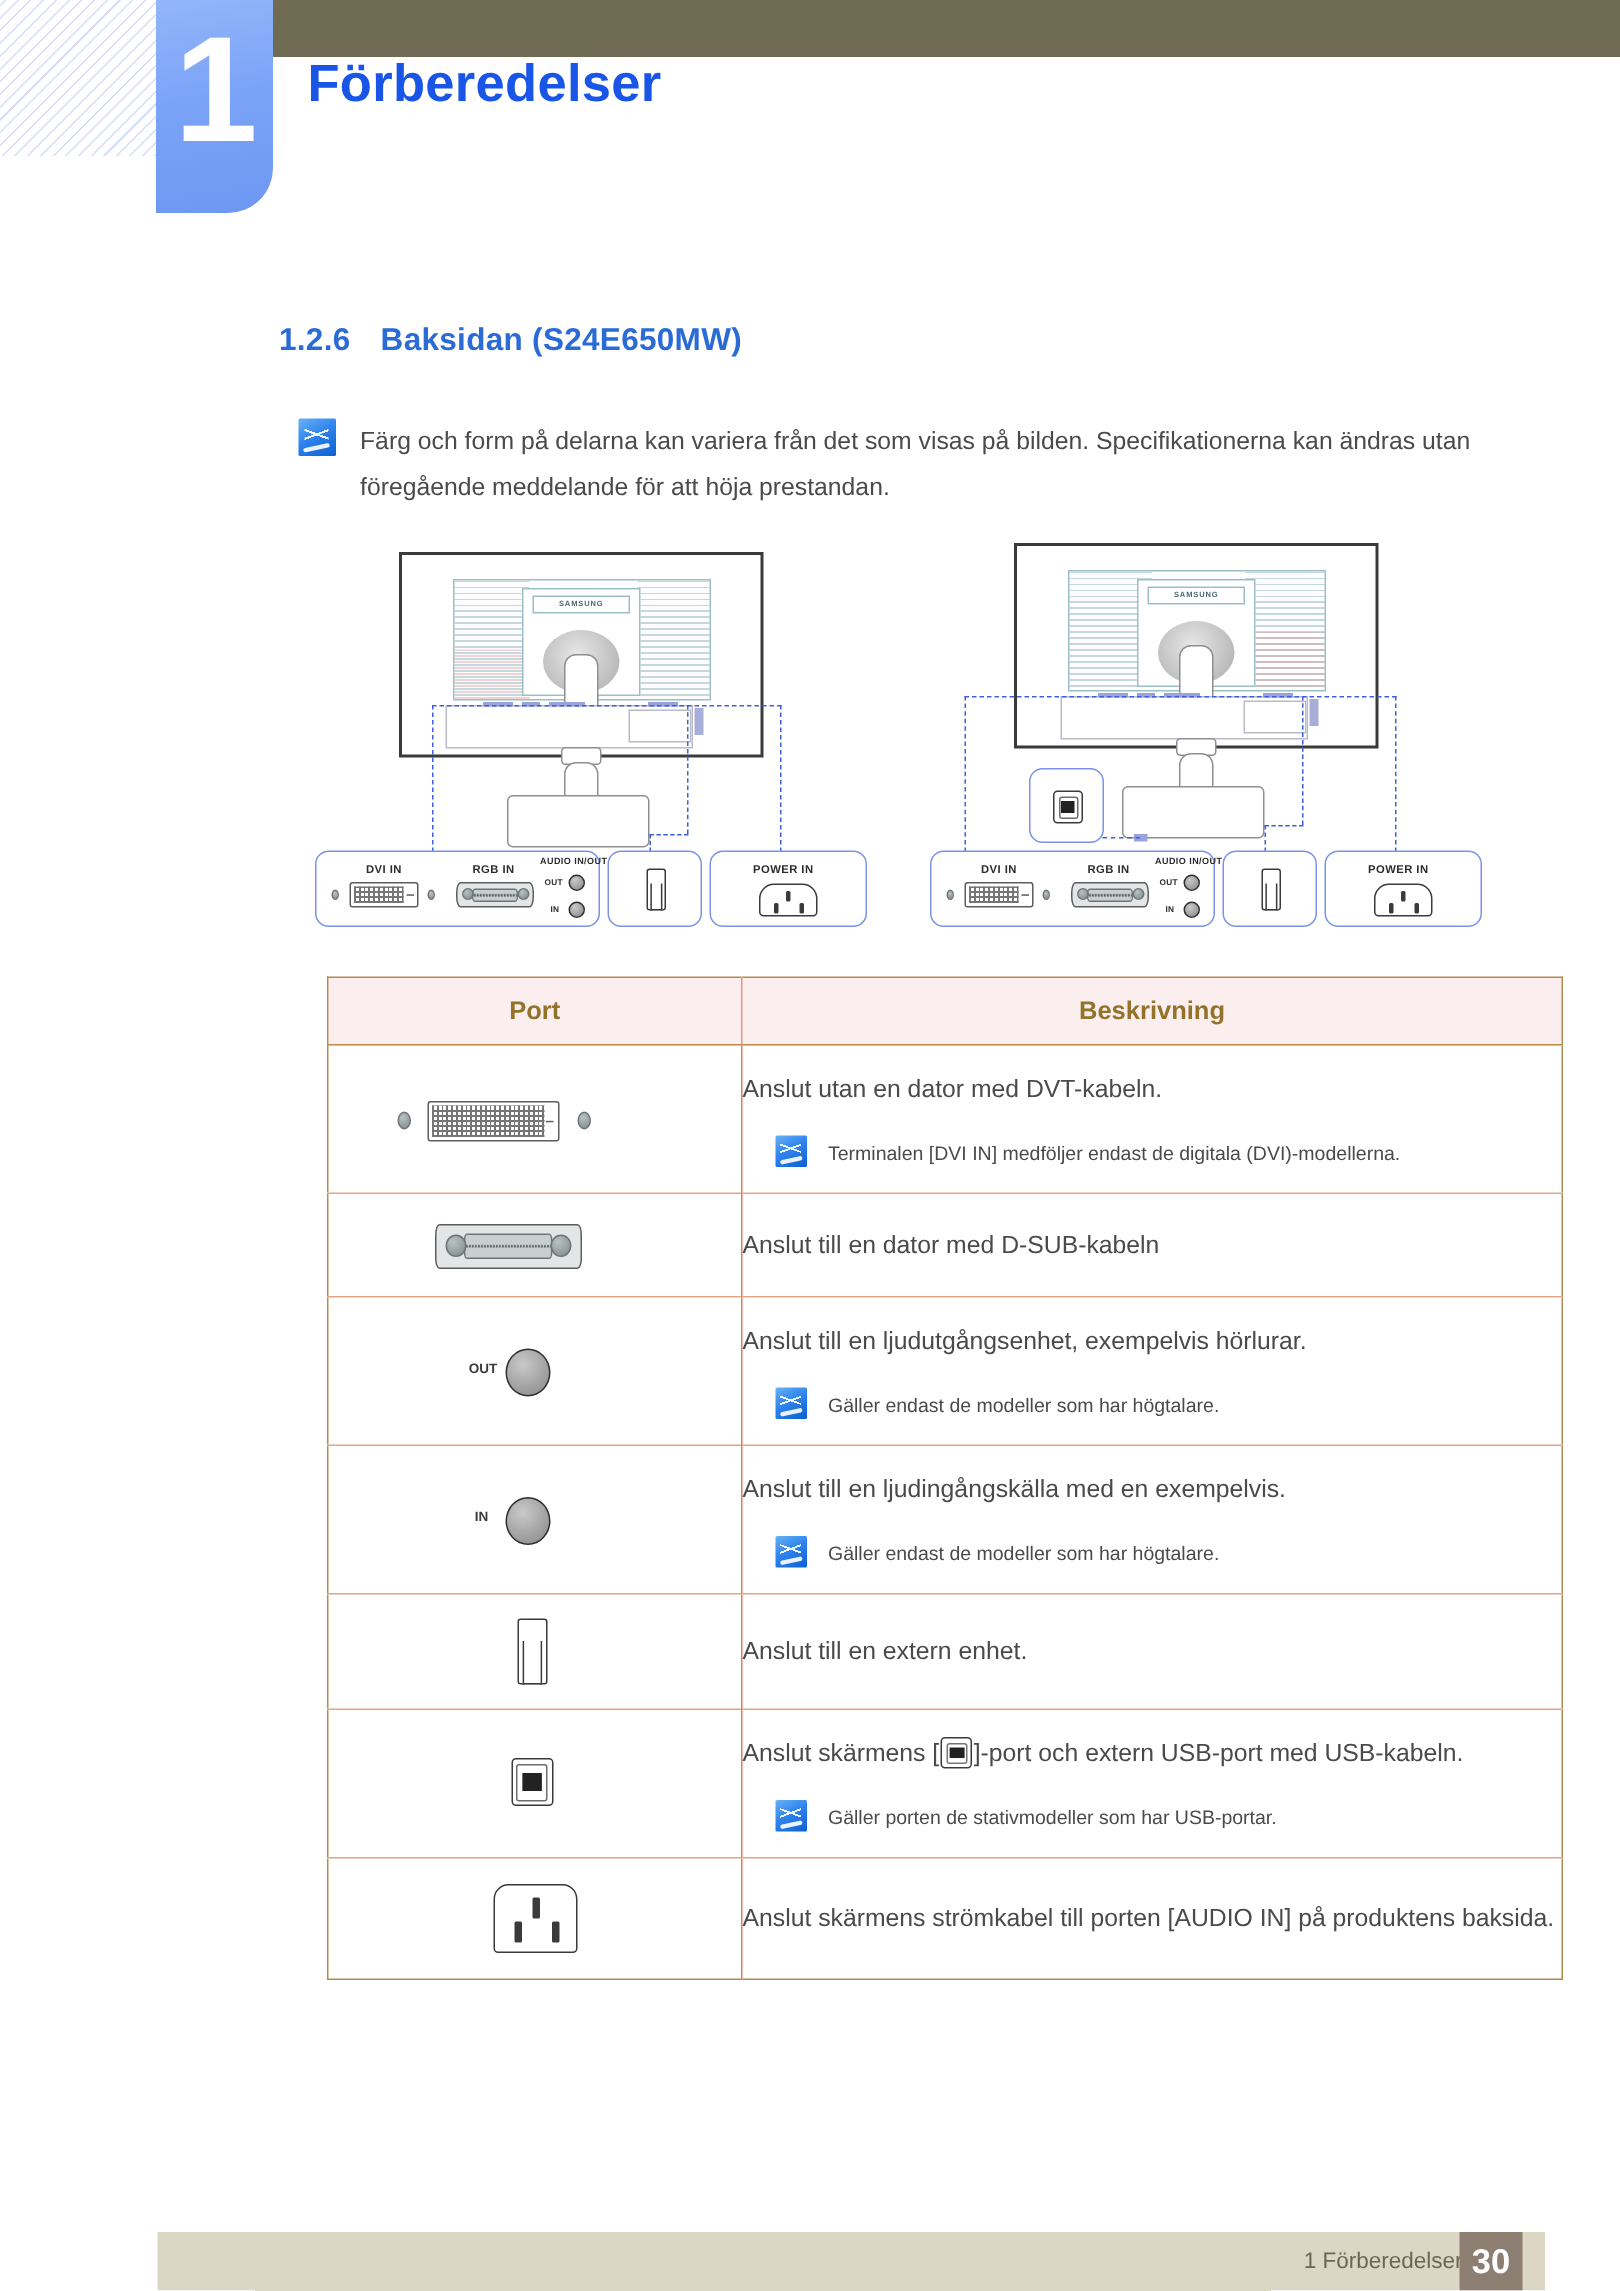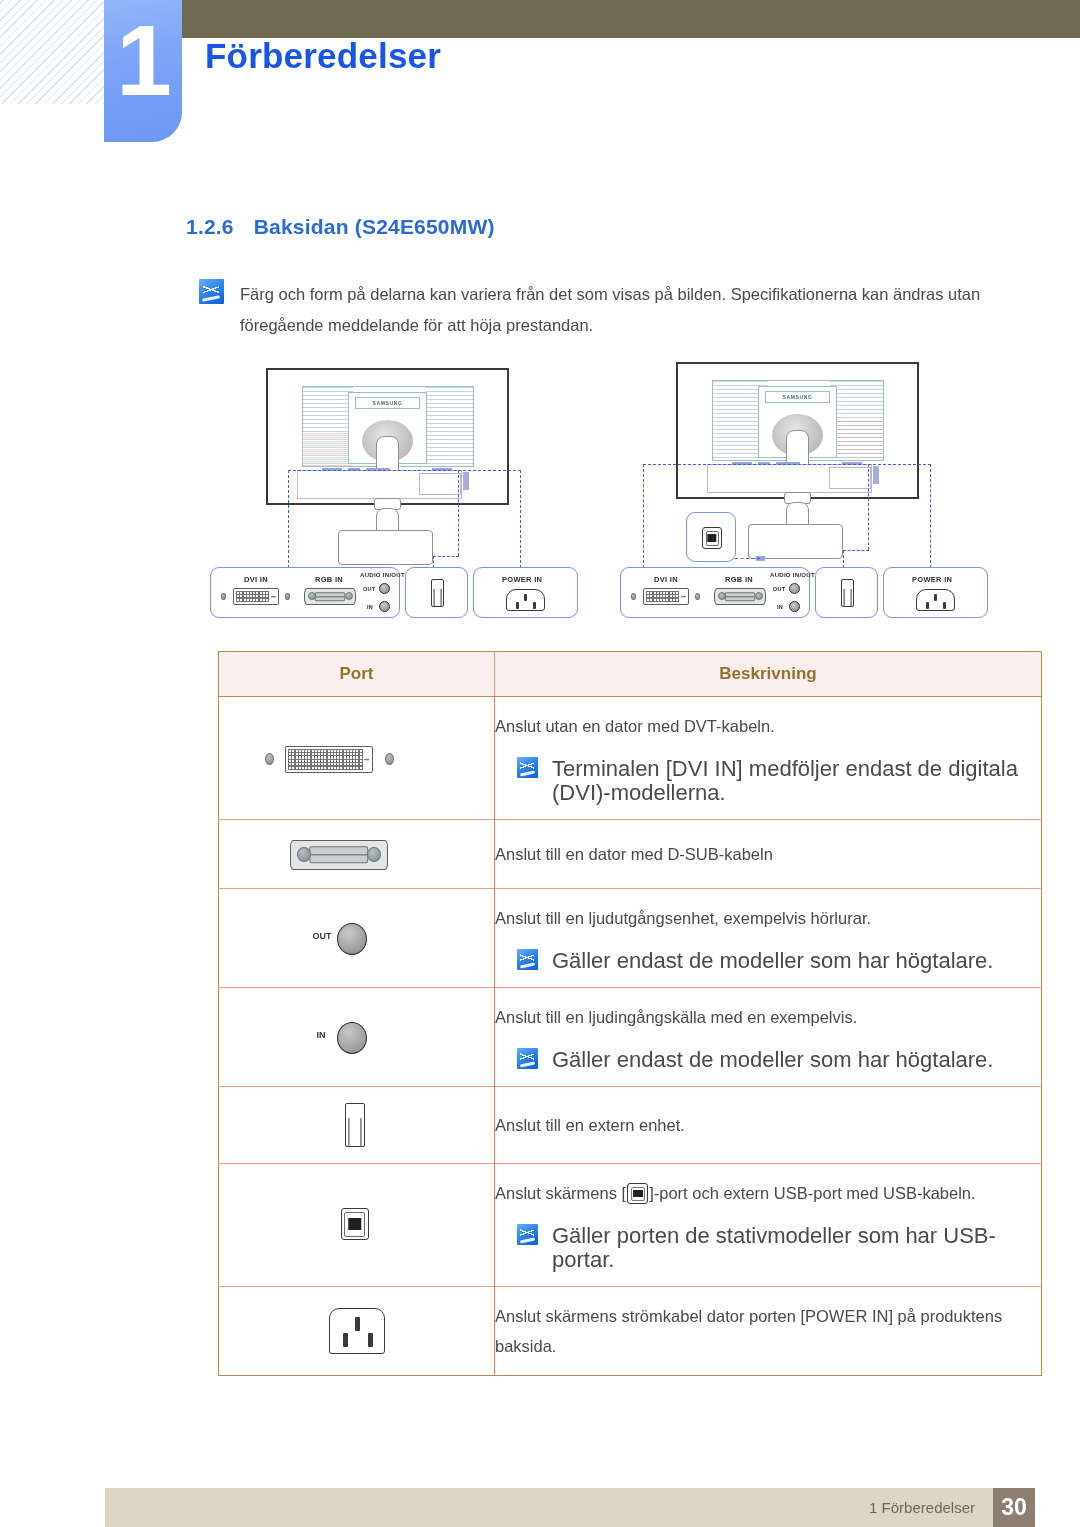--- a/index.html
+++ b/index.html
@@ -251,21 +251,21 @@
     position:relative; width:200px; height:40px; margin:0 auto;
   }
   td.desc{ padding:16px 22px 16px 20px; }
   .desc p{
     margin:0 0 0 0; font-size:16.5px; line-height:30px; color:#4a4a4a;
   }
   .desc .subnote{
     display:flex; gap:14px; align-items:flex-start;
     margin-top:16px; padding-left:22px;
   }
-  .desc .subnote p{ font-size:22px; line-height:24px; }
+  .desc .subnote p{ font-size:13px; line-height:24px; }
   .inline-usb{
     display:inline-block; width:21px; height:21px; vertical-align:-5px;
     border:1.3px solid #3a3a3a; border-radius:3px; position:relative;
     background:#fff; margin:0 1px;
   }
   .inline-usb::before{
     content:""; position:absolute; inset:2.5px; border:1px solid #777;
     border-radius:2px;
   }
   .inline-usb::after{
@@ -279,21 +279,21 @@
     background:#dcd6c4;
   }
   .footer-txt{
     position:absolute; right:105px; top:1499px;
     font-size:15px; color:#6d6658;
   }
   .pagebox{
     position:absolute; left:973px; top:1488px; width:42px; height:39px;
     background:#8c7f72; color:#ffffff;
     display:flex; align-items:center; justify-content:center;
-    font-size:23px; font-weight:700;margin-left:20px;
+    font-size:23px; font-weight:700;
   }
 </style>
 </head>
 <body>
 
 <div class="stripes"></div>
 <div class="olive-bar"></div>
 <div class="chapter-block">
   <span class="chapter-num">1</span>
 </div>
@@ -555,21 +555,21 @@
       <td class="portcell">
         <div class="portglyph" style="height:52px;">
           <div class="iec" style="left:72px;top:3px;width:56px;height:46px;">
             <i style="left:25px;top:8px;width:5px;height:14px;"></i>
             <i style="left:13px;top:24px;width:5px;height:14px;"></i>
             <i style="left:38px;top:24px;width:5px;height:14px;"></i>
           </div>
         </div>
       </td>
       <td class="desc">
-        <p>Anslut skärmens strömkabel dator porten [POWER IN] på produktens baksida.</p>
+        <p>Anslut skärmens strömkabel till porten [AUDIO IN] på produktens baksida.</p>
       </td>
     </tr>
   </tbody>
 </table>
 
 <div class="footer"></div>
 <div class="footer-txt">1 Förberedelser</div>
 <div class="pagebox">
   <span>30</span>
 </div>

